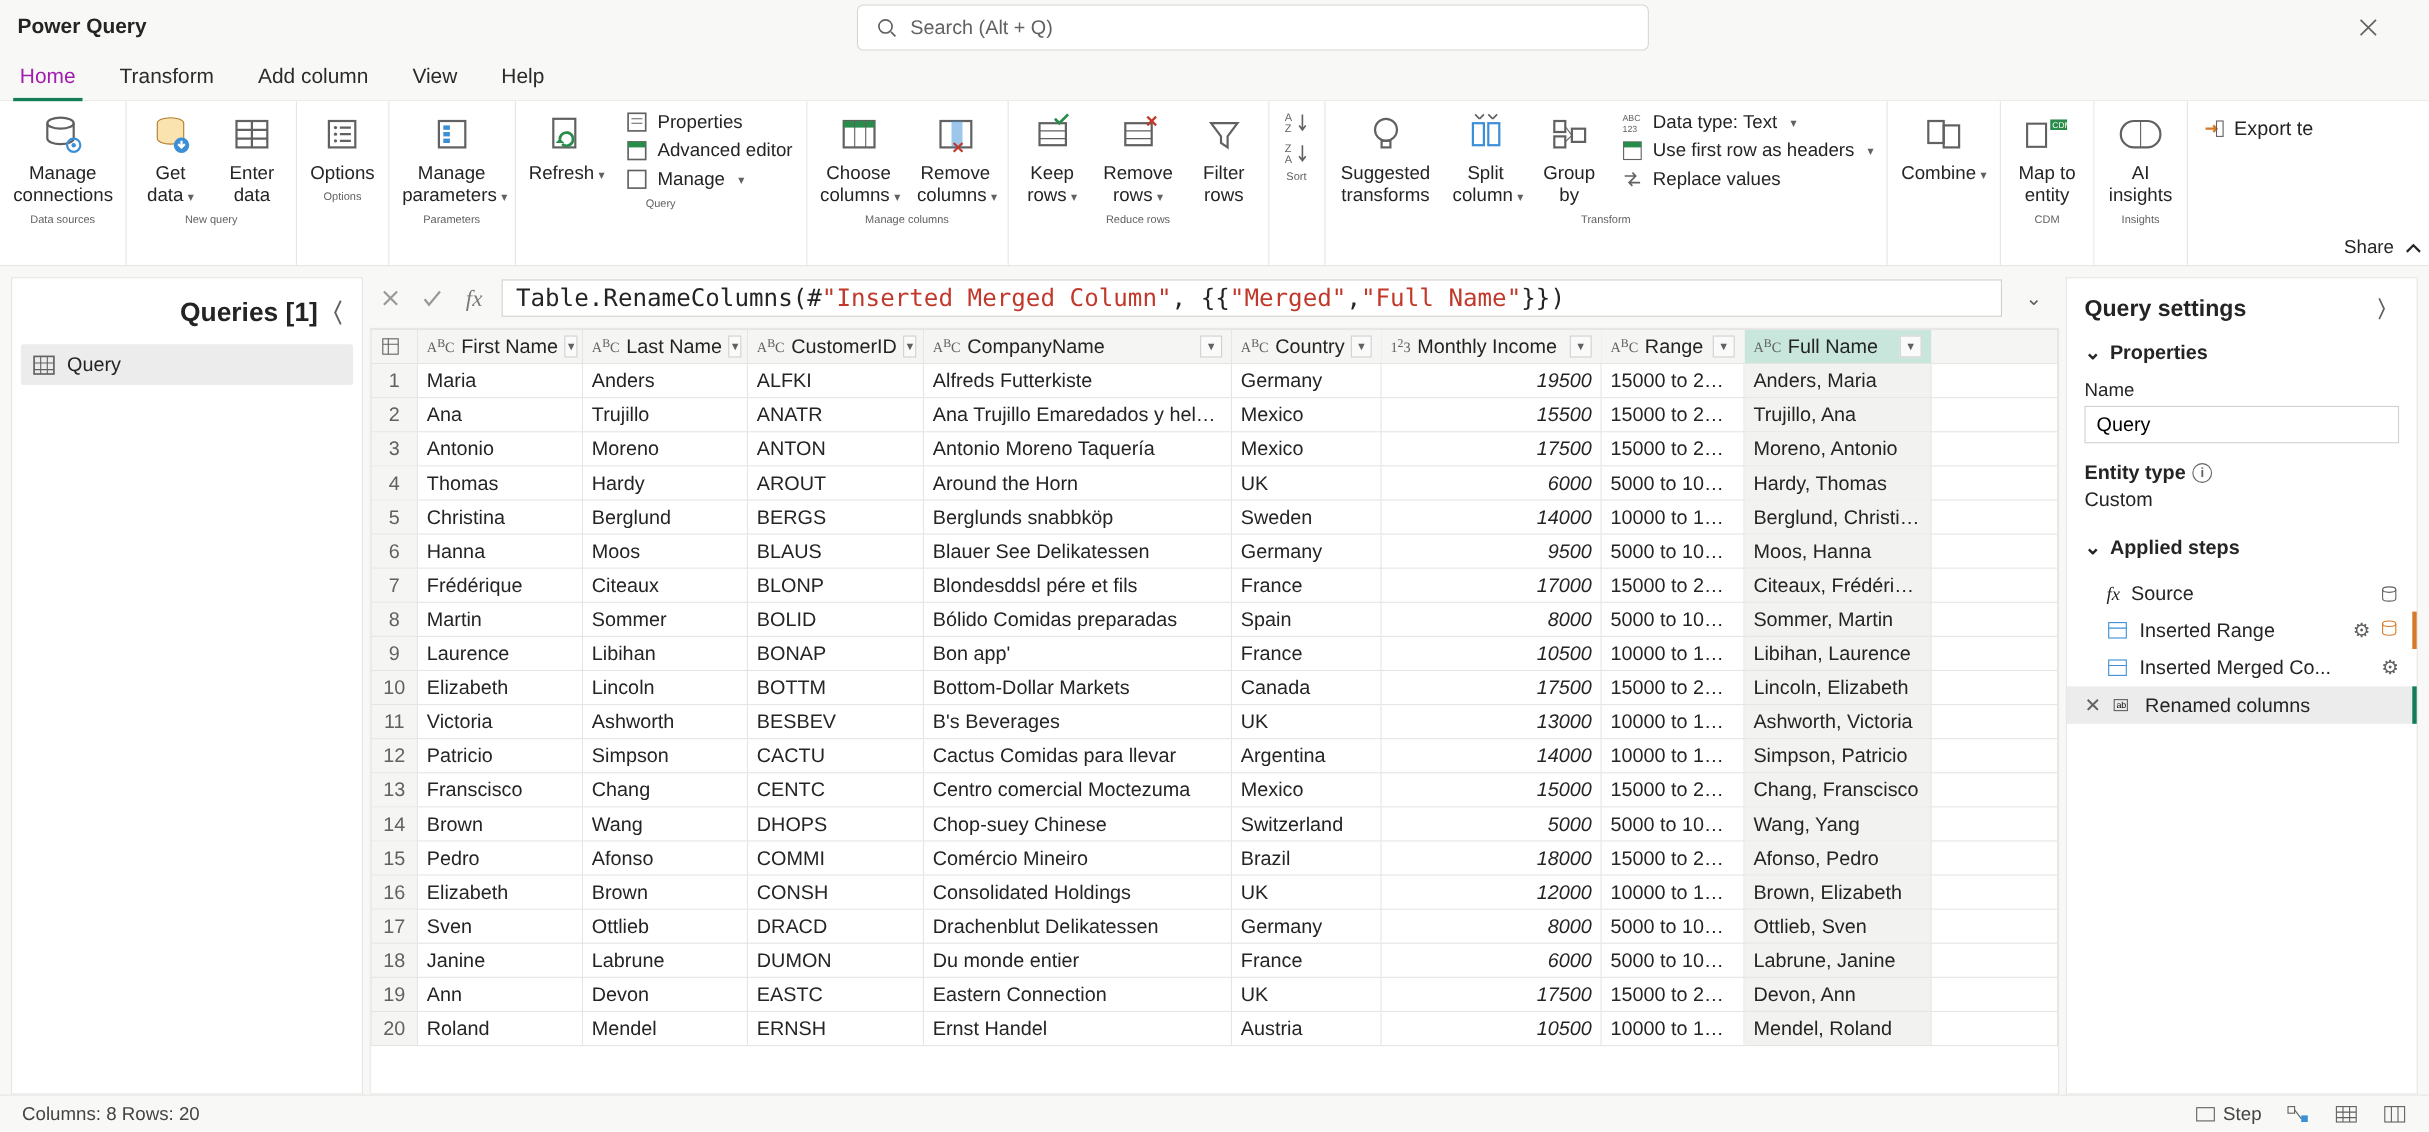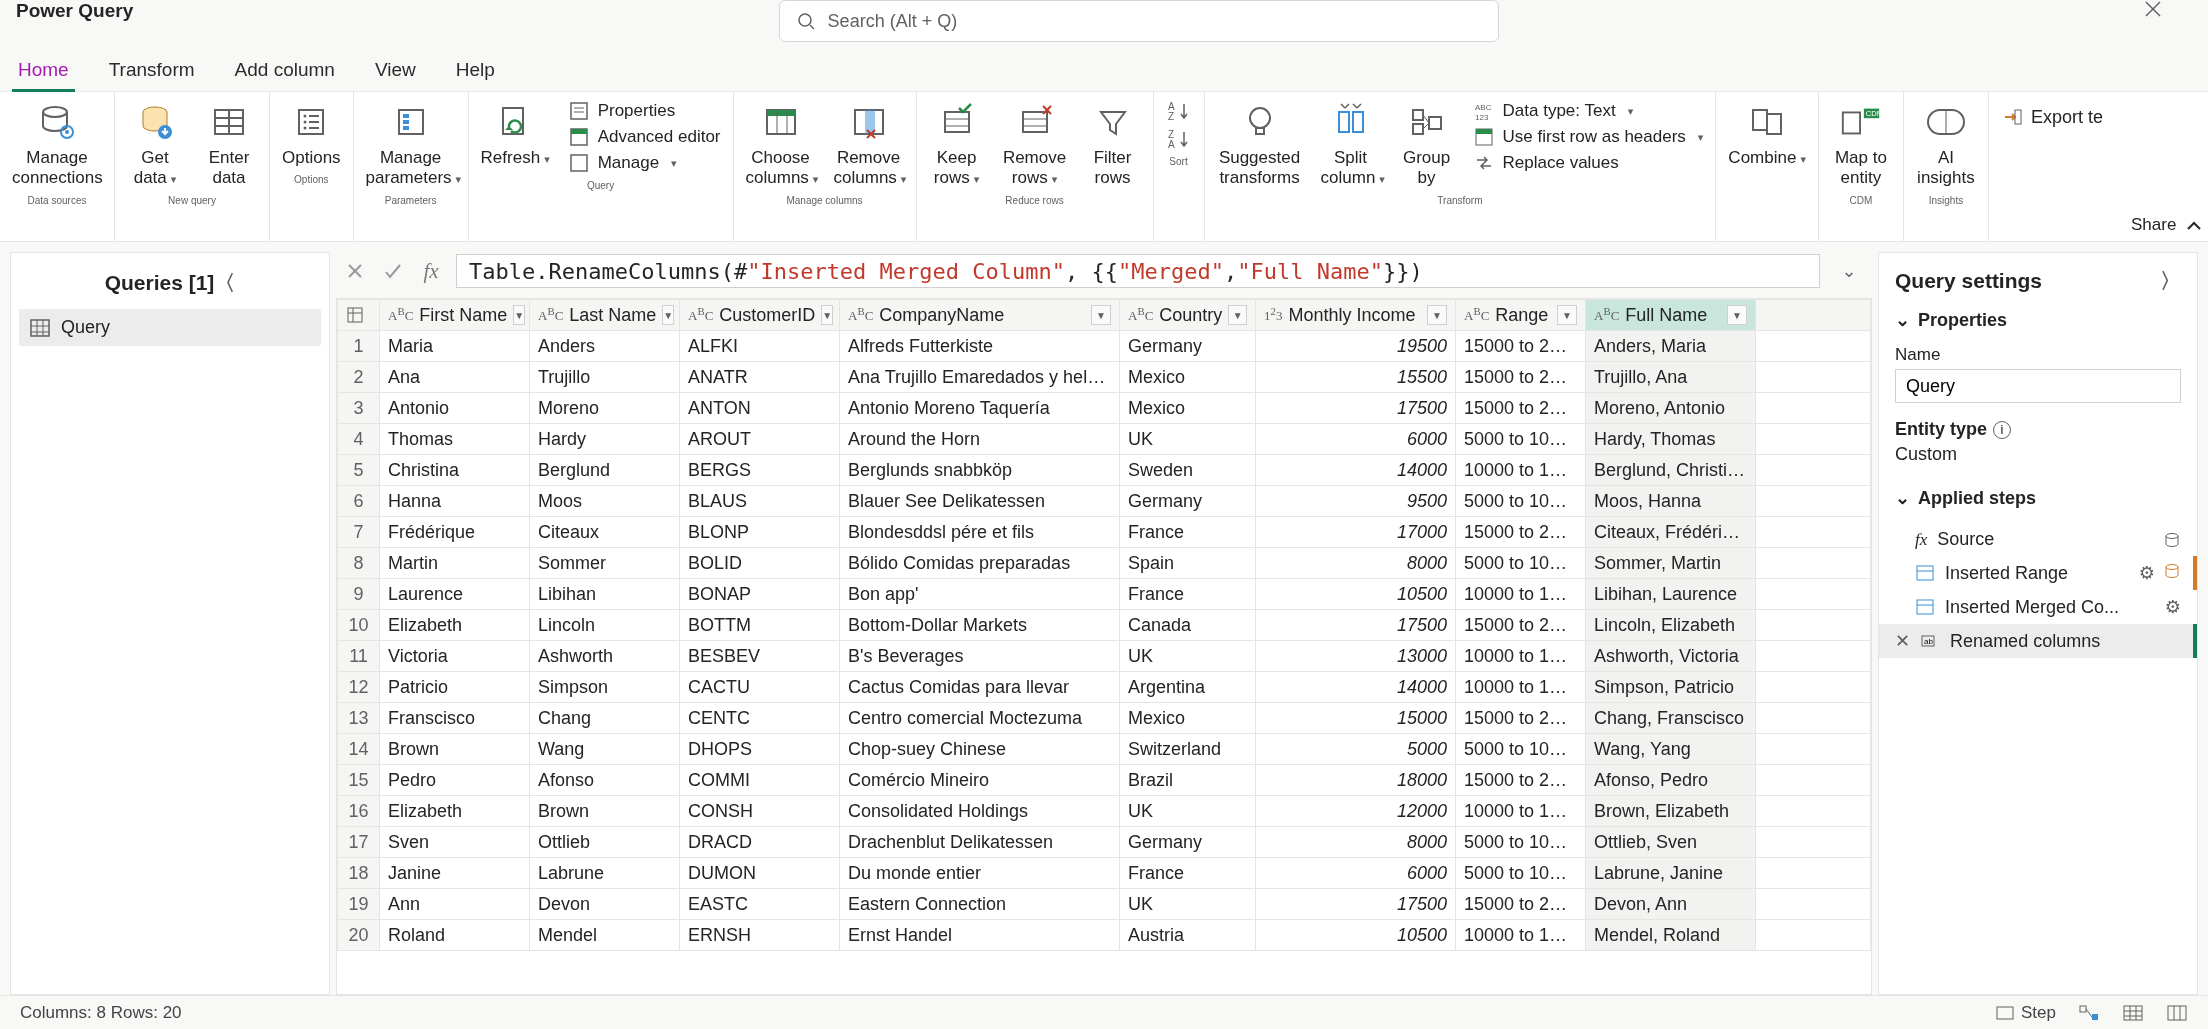--- a/index.html
+++ b/index.html
@@ -1,19 +1,19 @@
 <!DOCTYPE html>
 <html><head>
 <meta charset="utf-8">
 <style>
 * { box-sizing: border-box; margin: 0; padding: 0; }
 html, body { width: 2208px; height: 1029px; font-family: "Segoe UI", sans-serif; font-size: 18px; background: #f8f8f6; color: #242424; overflow: hidden; }
 
 
-.titlebar { height: 50px; display: flex; padding: 0 16px; }
+.titlebar { height: 50px; display: flex; align-items: center; padding: 0 16px; }
 .titlebar-title { font-size: 19px; font-weight: 600; }
 .titlebar-search { margin: 0 auto; width: 720px; height: 42px; background: #fff; border: 1px solid #d6d6d6; border-radius: 6px; display: flex; align-items: center; padding: 0 16px; gap: 12px; color: #616161; }
 .titlebar-close { width: 48px; text-align: center; font-size: 22px; color: #616161; }
 
 
 .tabs { height: 42px; display: flex; align-items: flex-end; padding: 0 12px; gap: 28px; border-bottom: 1px solid #eaeae8; }
 .tab { padding: 8px 6px 10px; font-size: 19px; color: #2b2b2b; position: relative; }
 .tab.active { color: #a21caf; font-weight: 400; }
 .tab.active::after { content: ""; position: absolute; left: 0; right: 0; bottom: -1px; height: 3px; background: #127d57; }
 
@@ -27,21 +27,21 @@
 .rbtn .lbl { text-align: center; line-height: 1.2; white-space: nowrap; }
 .rgroup-label { font-size: 10px; color: #616161; margin-top: 6px; }
 .rmini { display: flex; flex-direction: column; gap: 4px; font-size: 17px; }
 .rmini-item { display: flex; align-items: center; gap: 8px; white-space: nowrap; }
 .chev::after { content: "▾"; font-size: 11px; margin-left: 4px; color: #616161; }
 .ribbon-right { margin-left: auto; display: flex; align-items: center; gap: 10px; padding: 0 16px 6px; font-size: 17px; color: #242424; align-self: flex-end; }
 
 
 .main { display: flex; height: calc(100% - 50px - 42px - 150px - 34px); padding-top: 10px; }
 .queries { width: 320px; border: 1px solid #e5e5e3; margin: 0 6px 0 10px; background: #fff; display: flex; flex-direction: column; }
-.queries-head { display: flex; align-items: center; justify-content: center; padding: 16px 16px 12px; font-size: 21px; font-weight: 600; }
+.queries-head { display: flex; align-items: center; justify-content: flex-end; padding: 16px 16px 12px; font-size: 24px; font-weight: 600; }
 .query-item { margin: 0 8px; padding: 8px 10px; background: #ececec; display: flex; align-items: center; gap: 10px; border-radius: 2px; }
 
 .center { flex: 1; display: flex; flex-direction: column; min-width: 0; }
 .fbar { display: flex; align-items: center; gap: 12px; padding: 2px 6px 10px; }
 .fbtn { width: 26px; height: 26px; display: flex; align-items: center; justify-content: center; color: #7a7a7a; }
 .fx { font-style: italic; font-family: serif; font-size: 21px; }
 .fbox { flex: 1; border: 1px solid #d0d0ce; background: #fff; height: 34px; display: flex; align-items: center; padding: 0 12px; font-family: Consolas, monospace; font-size: 22px; }
 .fbox-caret { width: 34px; text-align: center; color: #616161; }
 .code-str { color: #c0392b; }
 

